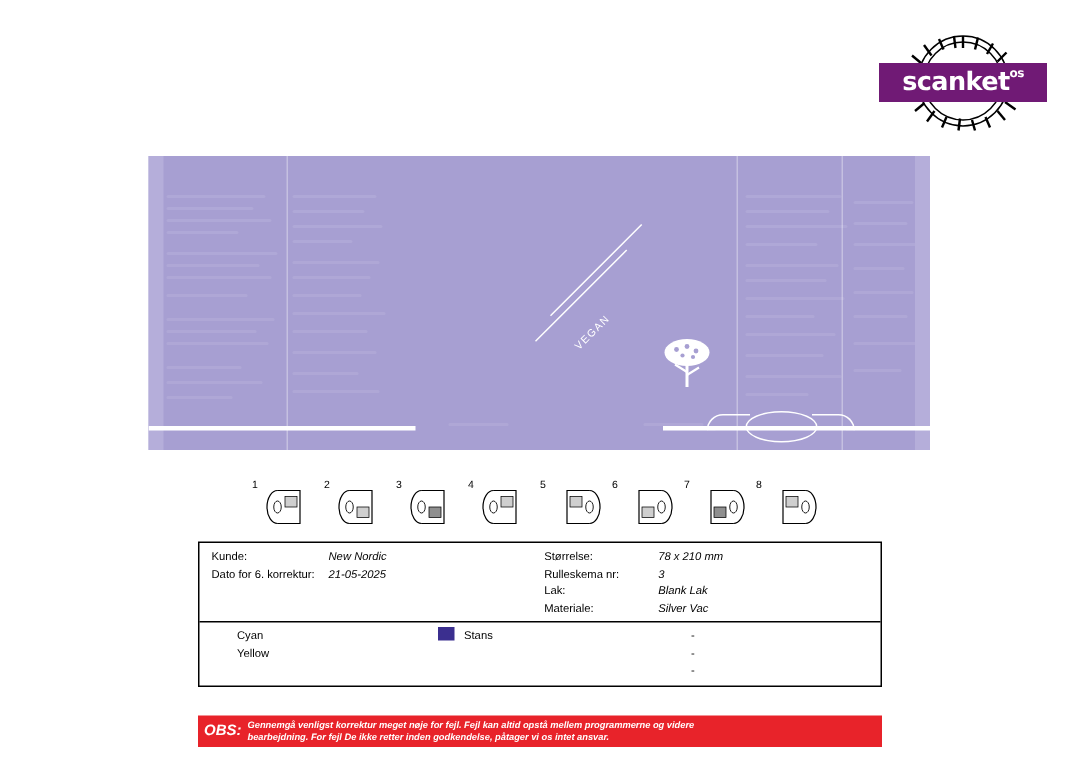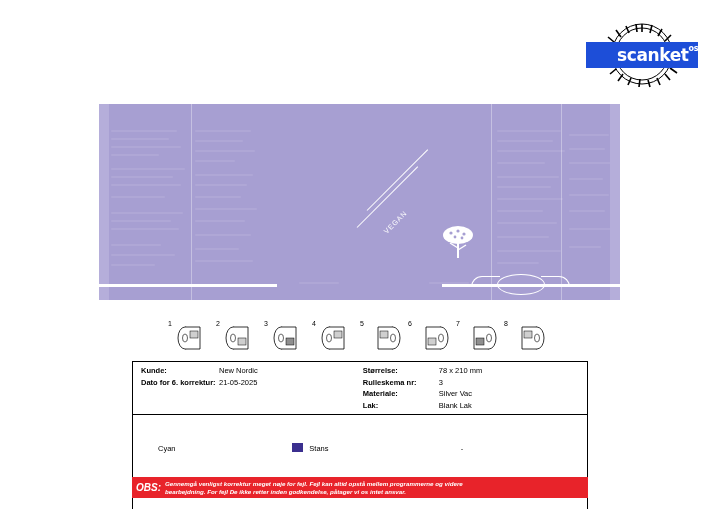--- a/index.html
+++ b/index.html
@@ -26,24 +26,24 @@
   .logo-burst {
     position: absolute;
     inset: 0;
   }
   .logo-box {
     position: absolute;
     left: 4px;
     top: 22px;
     width: 112px;
     height: 26px;
-    background: #1d4ed8;
+    background: #701a75;
     display: flex;
     align-items: center;
-    justify-content: flex-end;
+    justify-content: center;
   }
   .logo-text {
     color: #ffffff;
     font-size: 17px;
     font-weight: bold;
     letter-spacing: -0.4px;
     font-family: "DejaVu Sans", sans-serif;
   }
   .logo-sup {
     font-size: 8px;
@@ -218,27 +218,27 @@
     box-sizing: border-box;
     padding-left: 8px;
   }
   .spec-col.left { width: 212px; }
   .spec-col.right { width: 244px; margin-left: 20px; }
   .spec-row {
     display: flex;
     line-height: 11.5px;
   }
   .spec-key {
-    font-weight: bold;
+    font-weight: normal;
     white-space: nowrap;
     margin-right: 4px;
   }
   .spec-key.w1 { width: 74px; }
   .spec-key.w2 { width: 72px; }
-  .spec-val { white-space: nowrap; }
+  .spec-val { white-space: nowrap; font-style: italic; }
   .spec-val.wrap { white-space: normal; }
 
   .spec-divider {
     height: 1px;
     background: #000;
   }
   .colors {
     display: flex;
     padding: 3px 0 4px 0;
   }
@@ -246,21 +246,20 @@
     box-sizing: border-box;
     width: 152px;
     padding-left: 8px;
   }
   .color-col.third { width: 152px; }
   .color-line {
     display: flex;
     align-items: flex-start;
     line-height: 11.5px;
     height: 11.5px;
-    margin-top: 25px;
   }
   .swatch {
     width: 11px;
     height: 9px;
     margin-right: 6px;
     flex: 0 0 auto;
     border: 0;
   }
   .swatch.empty { background: transparent; }
 
@@ -500,37 +499,41 @@
     <div class="spec-col right">
       <div class="spec-row">
         <span class="spec-key w2">Størrelse:</span>
         <span class="spec-val">78 x 210 mm</span>
       </div>
       <div class="spec-row">
         <span class="spec-key w2">Rulleskema nr:</span>
         <span class="spec-val">3</span>
       </div>
       <div class="spec-row">
+        <span class="spec-key w2">Lak:</span>
+        <span class="spec-val">Blank Lak</span>
+      </div>
+      <div class="spec-row">
         <span class="spec-key w2">Materiale:</span>
         <span class="spec-val">Silver Vac</span>
-      </div>
-      <div class="spec-row">
-        <span class="spec-key w2">Lak:</span>
-        <span class="spec-val">Blank Lak</span>
       </div>
     </div>
   </div>
 
   <div class="spec-divider"></div>
 
   <div class="colors">
     <div class="color-col">
       <div class="color-line">
         <span class="swatch empty"></span>
         <span>Cyan</span>
+      </div>
+      <div class="color-line">
+        <span class="swatch empty"></span>
+        <span>Yellow</span>
       </div>
     </div>
     <div class="color-col">
       <div class="color-line">
         <span class="swatch" style="background:#3b2f8f;"></span>
         <span>Stans</span>
       </div>
     </div>
     <div class="color-col third">
       <div class="color-line">

